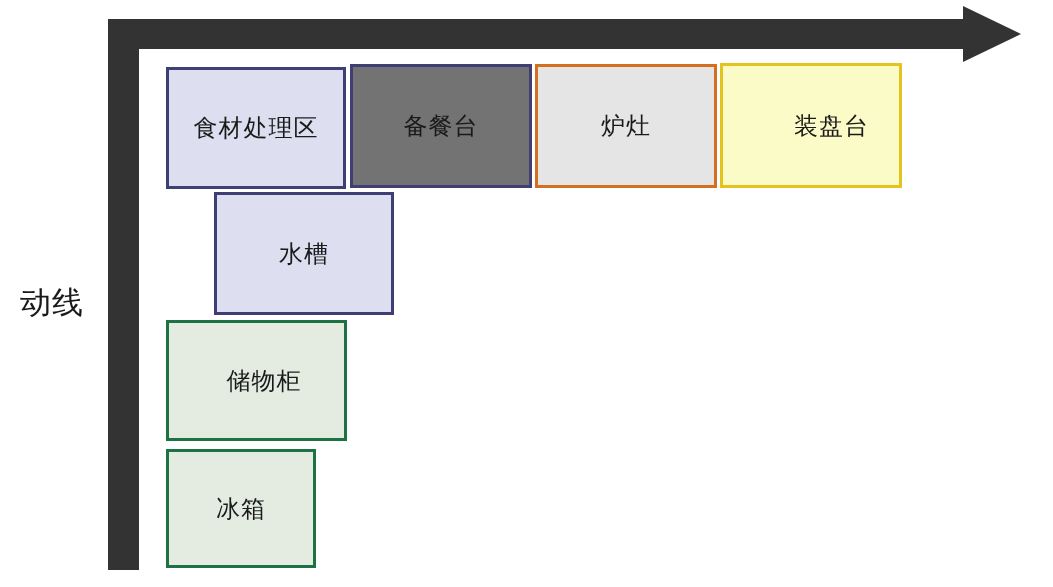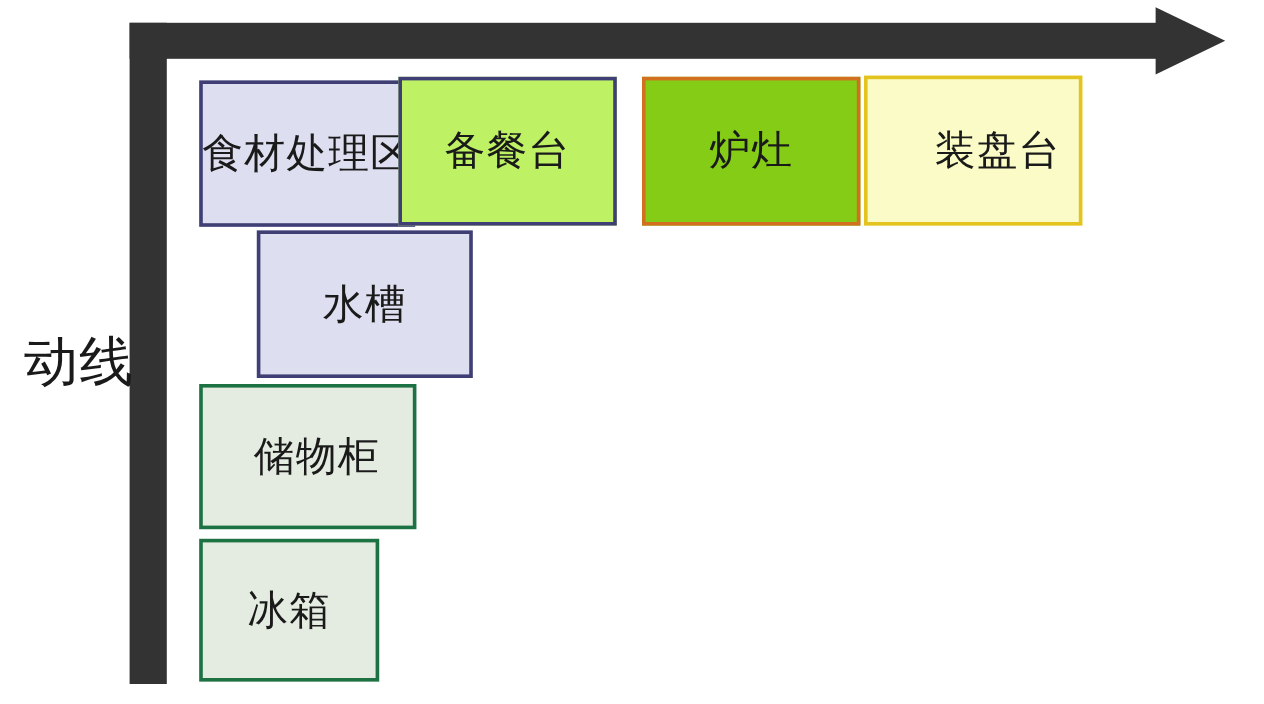--- a/index.html
+++ b/index.html
@@ -45,37 +45,37 @@
     border-top: 28px solid transparent;
     border-bottom: 28px solid transparent;
     border-left: 58px solid #333333;
   }
 
   
   .flow-label {
     position: absolute;
     left: 20px;
     top: 283px;
-    font-size: 45px;
+    font-size: 31px;
     line-height: 38px;
     color: #1a1a1a;
     letter-spacing: 1px;
     white-space: nowrap;
   }
 
   
   .zone {
     position: absolute;
     box-sizing: border-box;
     display: flex;
     align-items: center;
     justify-content: center;
     border-style: solid;
     border-width: 3px;
-    font-size: 34px;
+    font-size: 24px;
     line-height: 34px;
     color: #1a1a1a;
     letter-spacing: 1px;
     white-space: nowrap;
   }
 
   
   .watermark {
     position: absolute;
     left: 824px;
@@ -96,22 +96,22 @@
   <div class="arrow-vertical"></div>
 
   <div class="arrow-horizontal"></div>
 
   <div class="arrow-head"></div>
 
   <div class="flow-label">动线</div>
 
   <div id="zone-layer">
       <div class="zone" style="left: 166px; top: 67px; width: 180px; height: 122px; border-color: rgb(63, 63, 117); background: rgb(221, 222, 239);">食材处理区</div>
-      <div class="zone" style="left: 332px; top: 64px; width: 182px; height: 124px; border-color: rgb(63, 63, 117); background: #bef264;">备餐台</div>
-      <div class="zone" style="left: 535px; top: 64px; width: 182px; height: 124px; border-color: rgb(210, 112, 31); background: #84cc16;">炉灶</div>
+      <div class="zone" style="left: 350px; top: 64px; width: 182px; height: 124px; border-color: rgb(63, 63, 117); background: #737373;">备餐台</div>
+      <div class="zone" style="left: 535px; top: 64px; width: 182px; height: 124px; border-color: rgb(210, 112, 31); background: #e5e5e5;">炉灶</div>
       <div class="zone" style="left: 720px; top: 63px; width: 182px; height: 125px; border-color: rgb(227, 196, 31); background: rgb(251, 251, 199); padding-left: 41px;">装盘台</div>
       <div class="zone" style="left: 166px; top: 192px; width: 180px; height: 123px; border-color: rgb(63, 63, 117); background: rgb(221, 222, 239); margin-left: 48px;">水槽</div>
       <div class="zone" style="left: 166px; top: 320px; width: 181px; height: 121px; border-color: rgb(29, 114, 68); background: rgb(228, 235, 224); padding-left: 15px;">储物柜</div>
       <div class="zone" style="left: 166px; top: 449px; width: 150px; height: 119px; border-color: rgb(29, 114, 68); background: rgb(228, 235, 224);">冰箱</div>
     </div>
 
 
 </div>
 
 </body></html>

